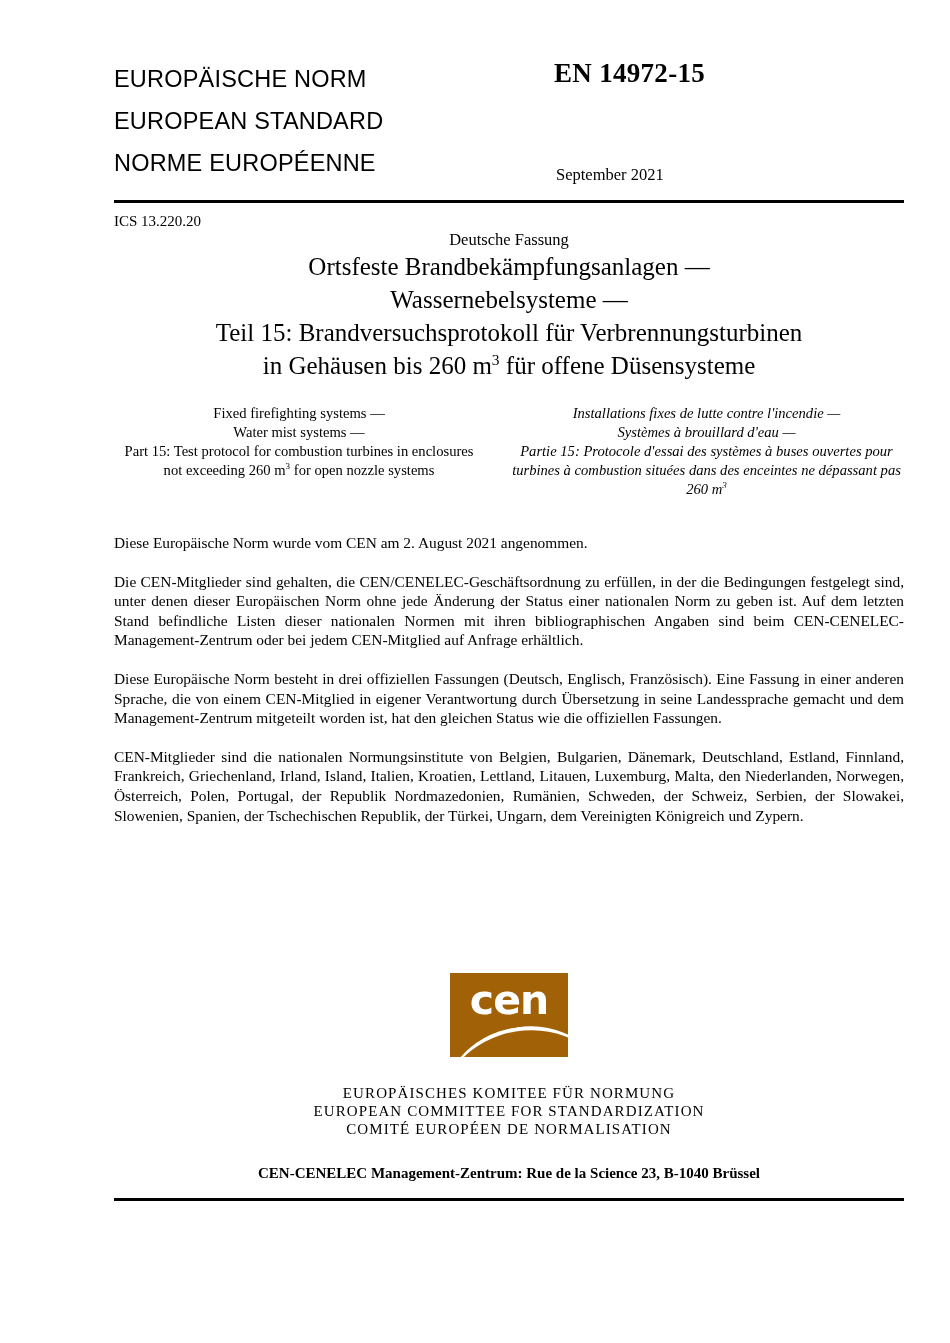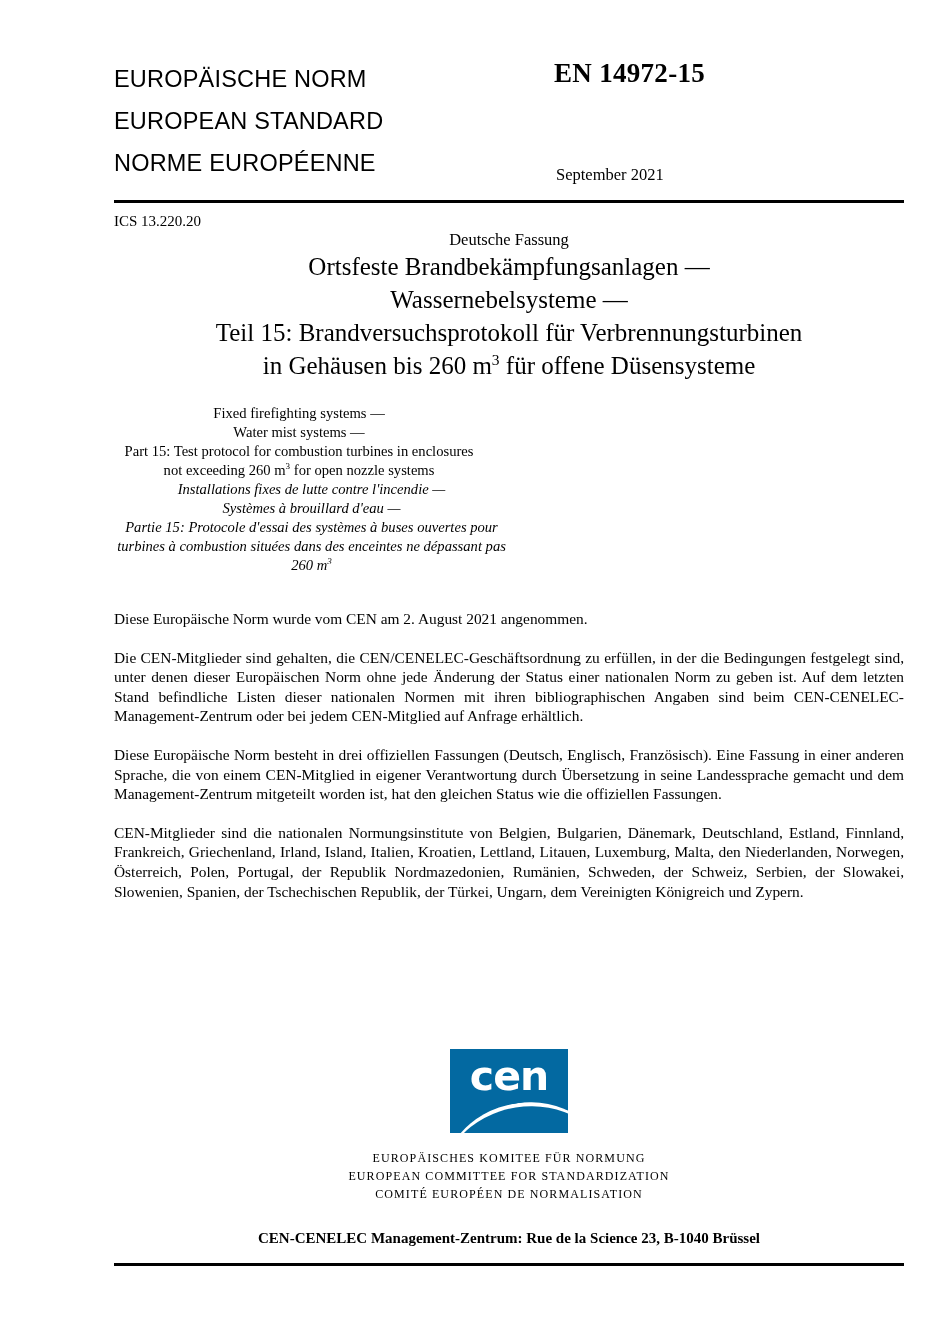--- a/index.html
+++ b/index.html
@@ -80,21 +80,20 @@
     line-height: 33px;
   }
   .title-de .l3 { white-space: nowrap; }
   sup.sup { font-size: 0.62em; vertical-align: super; line-height: 0; }
 
   
   .alt-titles {
     display: flex;
     justify-content: space-between;
     margin-top: 22px;
-    flex-direction: column;
   }
   .alt-col {
     width: 370px;
     text-align: center;
     font-size: 14.6px;
     line-height: 19px;
   }
   .alt-col.right { width: 395px; font-style: italic; }
 
   
@@ -109,21 +108,21 @@
   
   .logo-wrap {
     margin-top: 148px;
     text-align: center;
   }
   .cen-logo {
     display: inline-block;
     position: relative;
     width: 118px;
     height: 84px;
-    background: #0369a1;
+    background: #a16207;
     overflow: hidden;
   }
   .cen-logo .cen-text {
     position: absolute;
     left: 0; right: 0;
     top: 5px;
     text-align: center;
     color: #fff;
     font-family: "DejaVu Sans", sans-serif;
     font-size: 41px;
@@ -135,22 +134,22 @@
     position: absolute;
     left: -14px;
     bottom: -46px;
     width: 170px;
     height: 72px;
     border-top: 4px solid #fff;
     border-radius: 50% / 100% 100% 0 0;
     transform: rotate(-9deg);
   }
   .logo-caption {
-    margin-top: 12px;
-    font-size: 12px;
+    margin-top: 23px;
+    font-size: 15px;
     line-height: 18px;
     letter-spacing: 1.1px;
   }
 
   .mgmt-line {
     text-align: center;
     font-size: 15px;
     font-weight: bold;
     margin-top: 27px;
   }

